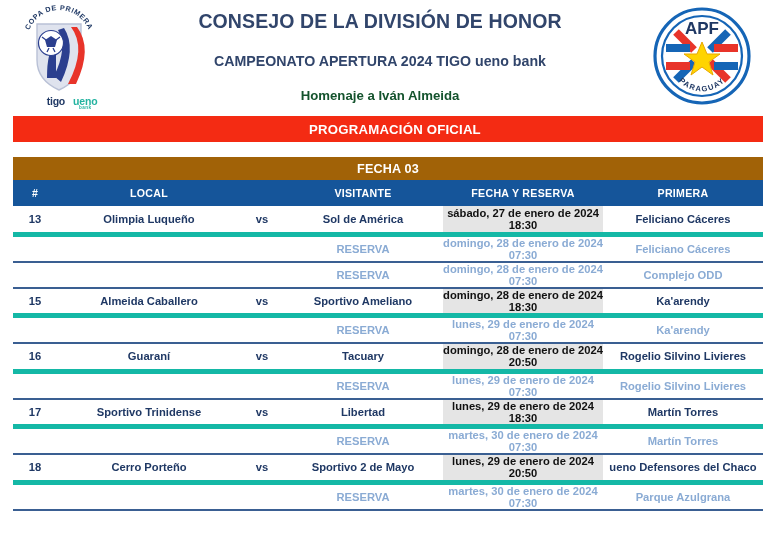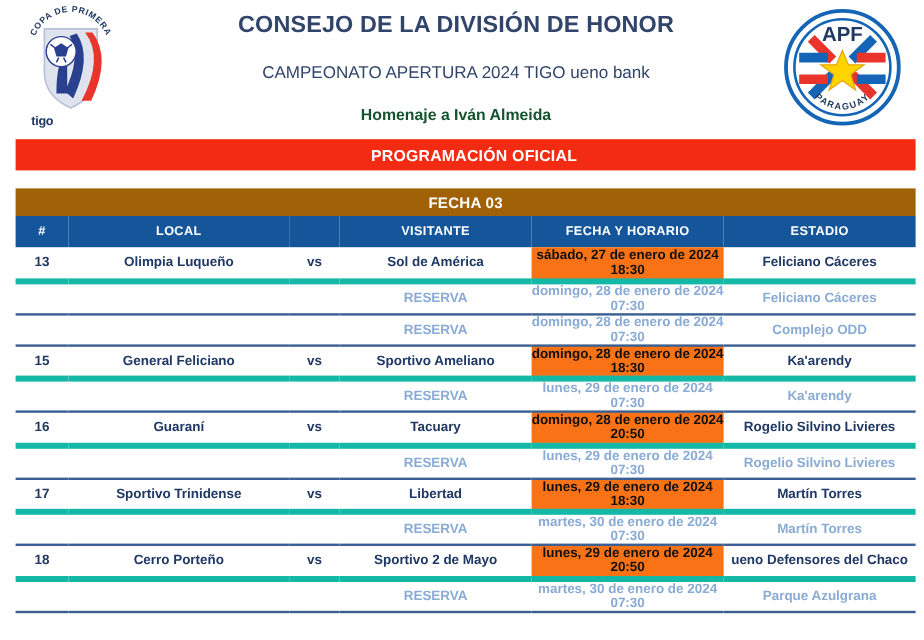--- a/index.html
+++ b/index.html
@@ -28,21 +28,21 @@
   .titles {
     position: absolute; left: 120px; right: 130px; top: 0;
     text-align: center;
   }
   .title-main {
     font-size: 19.5px; font-weight: bold; letter-spacing: 0.1px;
     color: #31456b; margin-top: 10px;
     font-family: "Liberation Sans", sans-serif;
   }
   .title-sub1 {
-    font-size: 14.2px; font-weight: normal; color: #31456b;
+    font-size: 14.2px; font-weight: bold; color: #31456b;
     margin-top: 20px;
   }
   .title-sub2 {
     font-size: 13.2px; font-weight: bold; color: #14532d;
     margin-top: 19px;
   }
 
   
   .red-band {
     position: absolute; left: 13px; top: 116px;
@@ -92,37 +92,37 @@
   }
   tr.match td {
     height: 28px;
     font-weight: bold;
     border-bottom: 5px solid #14b8a6;
   }
   tr.match td.num, tr.match td.vs {
     font-weight: bold;
   }
   tr.match td.date {
-    background: #f97316;
+    background: #e5e5e5;
     color: #111111;
   }
   tr.reserva td {
     height: 26px;
     color: #8aabd4;
     font-weight: bold;
     border-bottom: 2px solid #3a5f92;
     text-align: center;
   }
   tr.reserva.last td { border-bottom: 2px solid #3a5f92; }
   tr.match td.num { color:#1f3864; }
   .spons { position:absolute; left:13px; top:93px; width:92px; text-align:center; }
   .spons .tigo { color:#1f3864; font-size:10.5px; font-weight:bold; letter-spacing:-0.2px;}
   .spons .ueno { color:#23b3a0; font-size:10.5px; font-weight:bold; letter-spacing:-0.2px;}
   .spons .ueno small { display:block; font-size:4.6px; letter-spacing:0.4px; margin-top:-2px;}
-  .spons-row { display:flex; gap:8px; align-items:flex-start; justify-content:center;flex-direction:column; }
+  .spons-row { display:flex; gap:8px; align-items:flex-start; justify-content:center; }
 </style>
 </head>
 <body>
 
 <div class="page">
 
   <div class="header">
 
     <div class="logo-left">
       <svg width="92" height="92" viewBox="0 0 92 92">
@@ -196,22 +196,22 @@
         <col class="c-vis">
           <col class="c-date">
           <col class="c-est">
       </colgroup>
       <thead>
         <tr>
           <th>#</th>
           <th>LOCAL</th>
           <th></th>
           <th>VISITANTE</th>
-          <th>FECHA Y HORARIO</th>
-          <th>ESTADIO</th>
+          <th>FECHA Y RESERVA</th>
+          <th>PRIMERA</th>
         </tr>
       </thead>
       <tbody>
 
         <tr class="match">
           <td class="num">13</td>
           <td>Olimpia Luqueño</td>
           <td class="vs">vs</td>
           <td>Sol de América</td>
           <td class="date">sábado, 27 de enero de 2024 18:30</td>
@@ -230,21 +230,21 @@
           <td></td>
           <td></td>
           <td></td>
           <td>RESERVA</td>
           <td>domingo, 28 de enero de 2024 07:30</td>
           <td>Complejo ODD</td>
         </tr>
 
         <tr class="match">
           <td class="num">15</td>
-          <td>General Feliciano</td>
+          <td>Almeida Caballero</td>
           <td class="vs">vs</td>
           <td>Sportivo Ameliano</td>
           <td class="date">domingo, 28 de enero de 2024 18:30</td>
           <td>Ka'arendy</td>
         </tr>
         <tr class="reserva">
           <td></td>
           <td></td>
           <td></td>
           <td>RESERVA</td>

